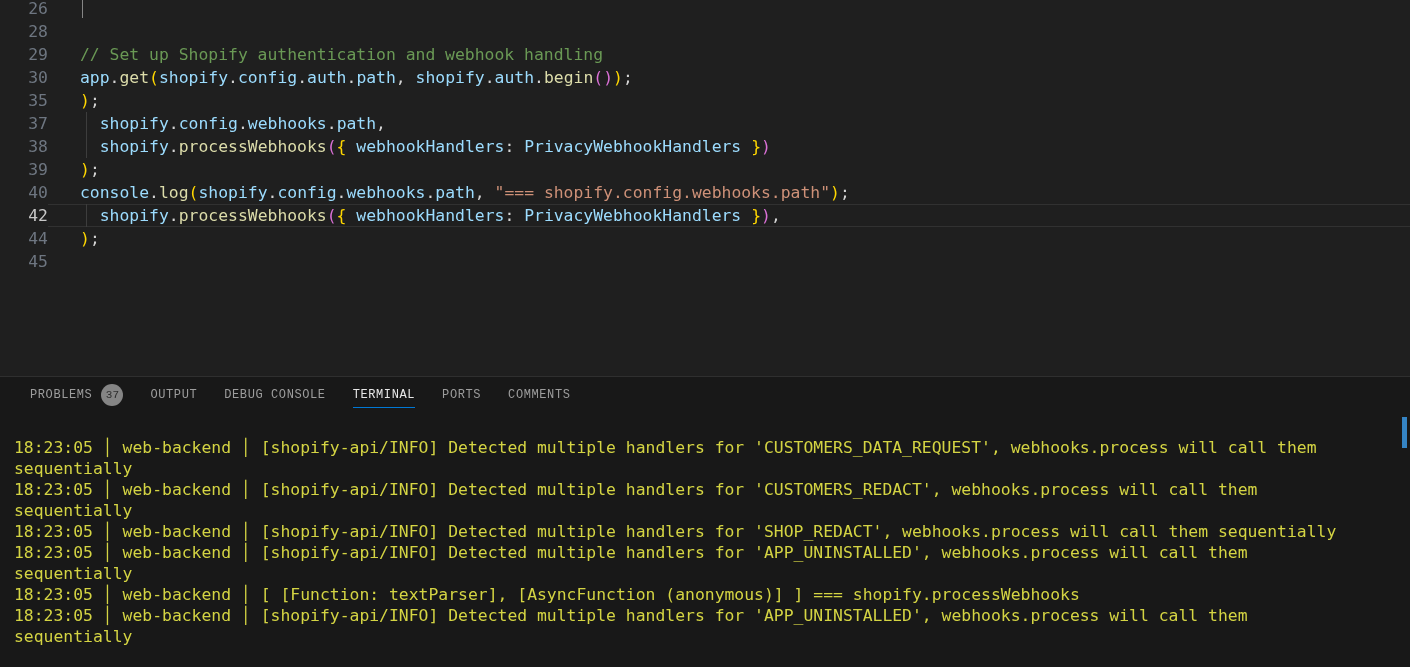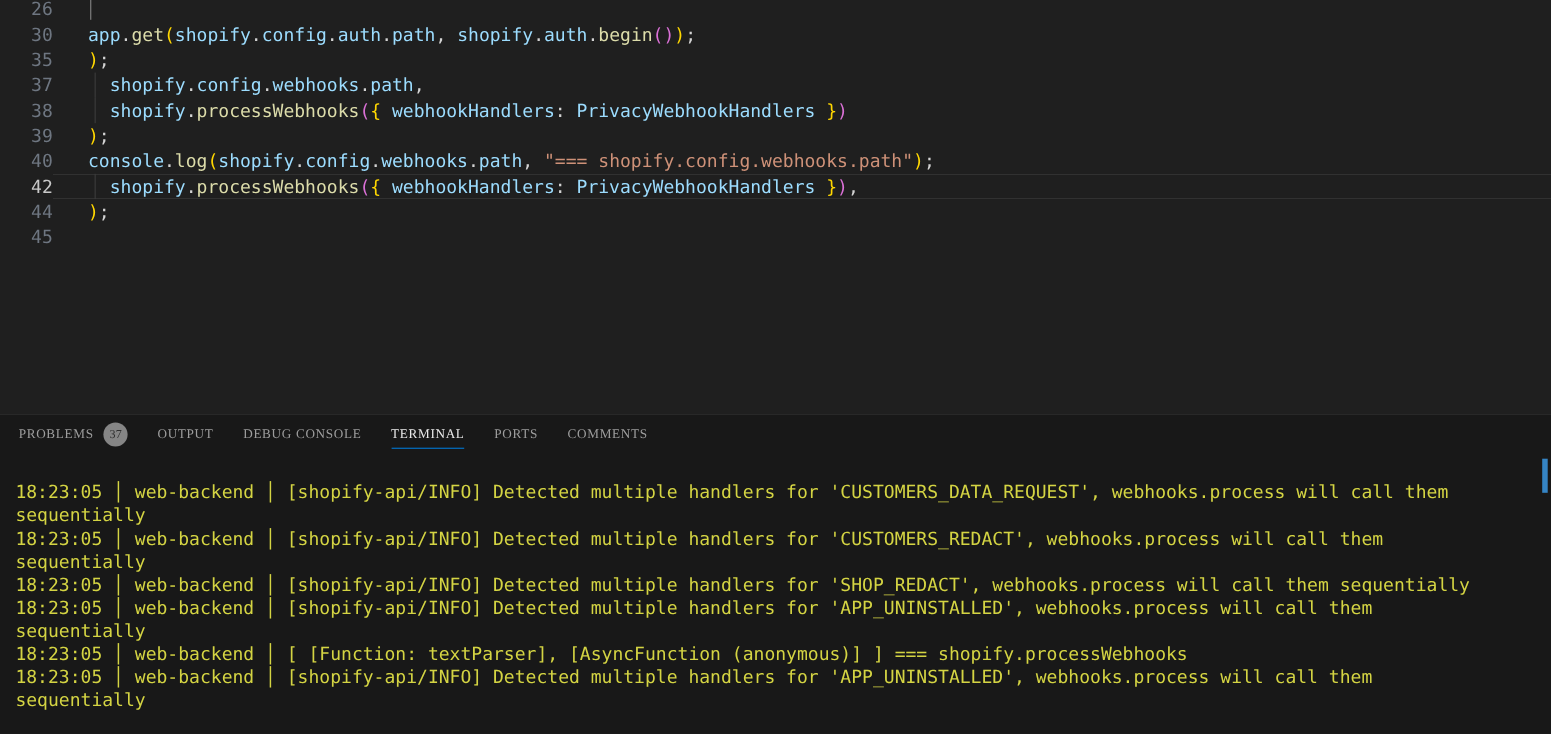--- a/index.html
+++ b/index.html
@@ -21,42 +21,52 @@
   .row-border .fold-col,.row-border .code-content{
     box-shadow:inset 0 1px 0 var(--line-border), inset 0 -1px 0 var(--line-border)}
   .indent-guide{position:absolute;left:6px;top:0;bottom:0;width:1px;background:var(--indent-guide)}
   .cursor{position:absolute;left:2px;top:2px;width:1px;height:19px;background:var(--cursor)}
   .tok-kw{color:var(--tok-kw)} .tok-id{color:var(--tok-id)} .tok-fn{color:var(--tok-fn)}
   .tok-pu{color:var(--tok-pu)} .tok-cm{color:var(--tok-cm)} .tok-st{color:var(--tok-st)}
   .tok-b1{color:var(--tok-b1)} .tok-b2{color:var(--tok-b2)}
   .tok-fold{color:var(--tok-fold);letter-spacing:-1px}
   
   .panel{height:290px;background:var(--panel-bg);border-top:1px solid var(--panel-border)}
-  .tabs{display:flex;align-items:flex-start;height:35px;padding-left:17px;gap:27px;
-    font-family:Liberation Serif, serif;font-size:12px;letter-spacing:.6px;color:var(--tab-fg)}
+  .tabs{display:flex;align-items:flex-start;height:35px;padding-left:30px;gap:27px;
+    font-family:Liberation Mono, monospace;font-size:12px;letter-spacing:.6px;color:var(--tab-fg)}
   .tab{display:flex;align-items:center;gap:9px;height:100%;position:relative;cursor:pointer}
   .tab.active{color:var(--tab-fg-active)}
   .tab.active::after{content:"";position:absolute;left:0;right:0;bottom:4px;height:1.5px;background:var(--tab-underline)}
   .badge{min-width:22px;height:22px;border-radius:11px;background:var(--badge-bg);color:var(--badge-fg);
     display:flex;align-items:center;justify-content:center;font-size:11px;letter-spacing:0}
   
   .terminal{position:relative;height:255px;box-sizing:border-box;padding:25px 0 0 14px;
     overflow:hidden;font-size:16.4px;line-height:21px;color:var(--terminal-fg)}
   .term-row{white-space:pre;height:21px}
   .scroll-thumb{position:absolute;right:3px;top:5px;width:5px;height:31px;background:var(--scrollbar-thumb)}
 </style>
 </head>
 <body>
 
 <div class="editor">
   <div class="code-lines">
       <div class="code-row">
         <div class="gutter">26</div>
         <div class="fold-col"></div>
         <div class="code-content"><span class="cursor"></span></div>
+      </div>
+      <div class="code-row">
+        <div class="gutter">28</div>
+        <div class="fold-col"></div>
+        <div class="code-content"></div>
+      </div>
+      <div class="code-row">
+        <div class="gutter">29</div>
+        <div class="fold-col"></div>
+        <div class="code-content"><span class="tok-cm">// Set up Shopify authentication and webhook handling</span></div>
       </div>
       <div class="code-row">
         <div class="gutter">30</div>
         <div class="fold-col"></div>
         <div class="code-content"><span class="tok-id">app</span><span class="tok-pu">.</span><span class="tok-fn">get</span><span class="tok-b1">(</span><span class="tok-id">shopify</span><span class="tok-pu">.</span><span class="tok-id">config</span><span class="tok-pu">.</span><span class="tok-id">auth</span><span class="tok-pu">.</span><span class="tok-id">path</span><span class="tok-pu">, </span><span class="tok-id">shopify</span><span class="tok-pu">.</span><span class="tok-id">auth</span><span class="tok-pu">.</span><span class="tok-fn">begin</span><span class="tok-b2">()</span><span class="tok-b1">)</span><span class="tok-pu">;</span></div>
       </div>
       <div class="code-row">
         <div class="gutter">35</div>
         <div class="fold-col"></div>
         <div class="code-content"><span class="tok-b1">)</span><span class="tok-pu">;</span></div>

